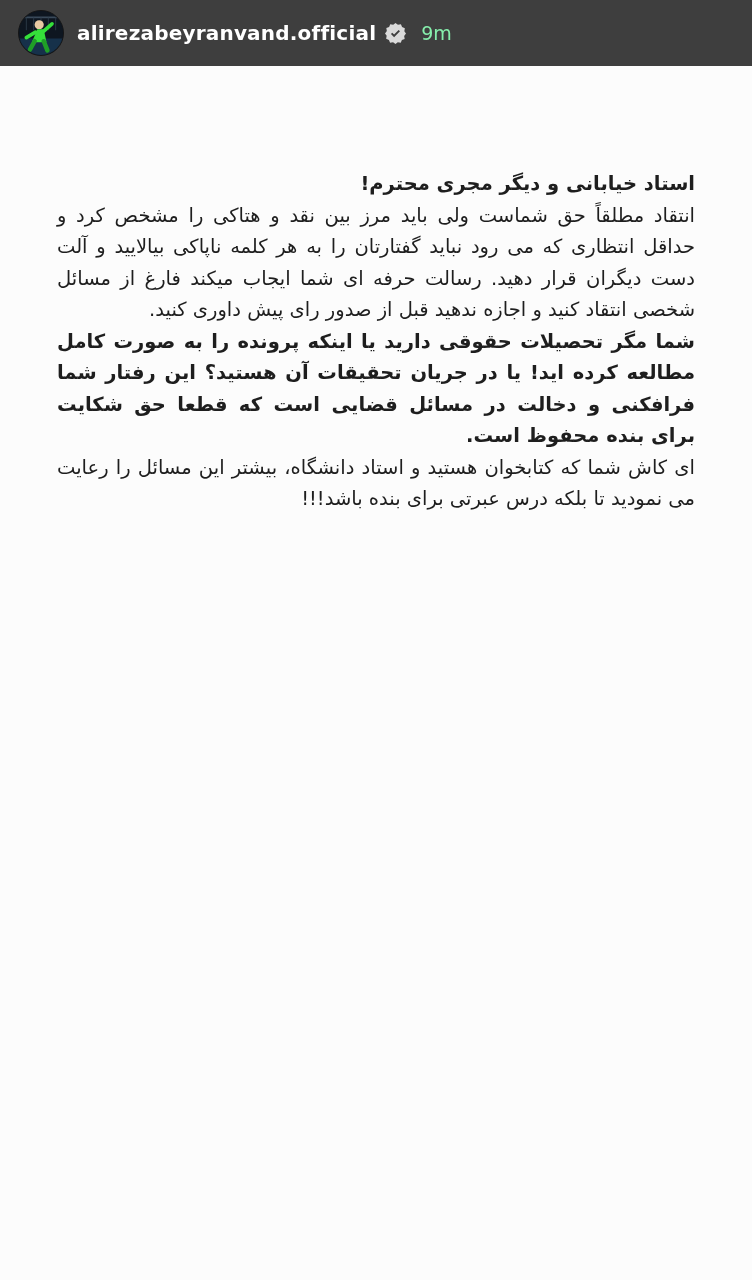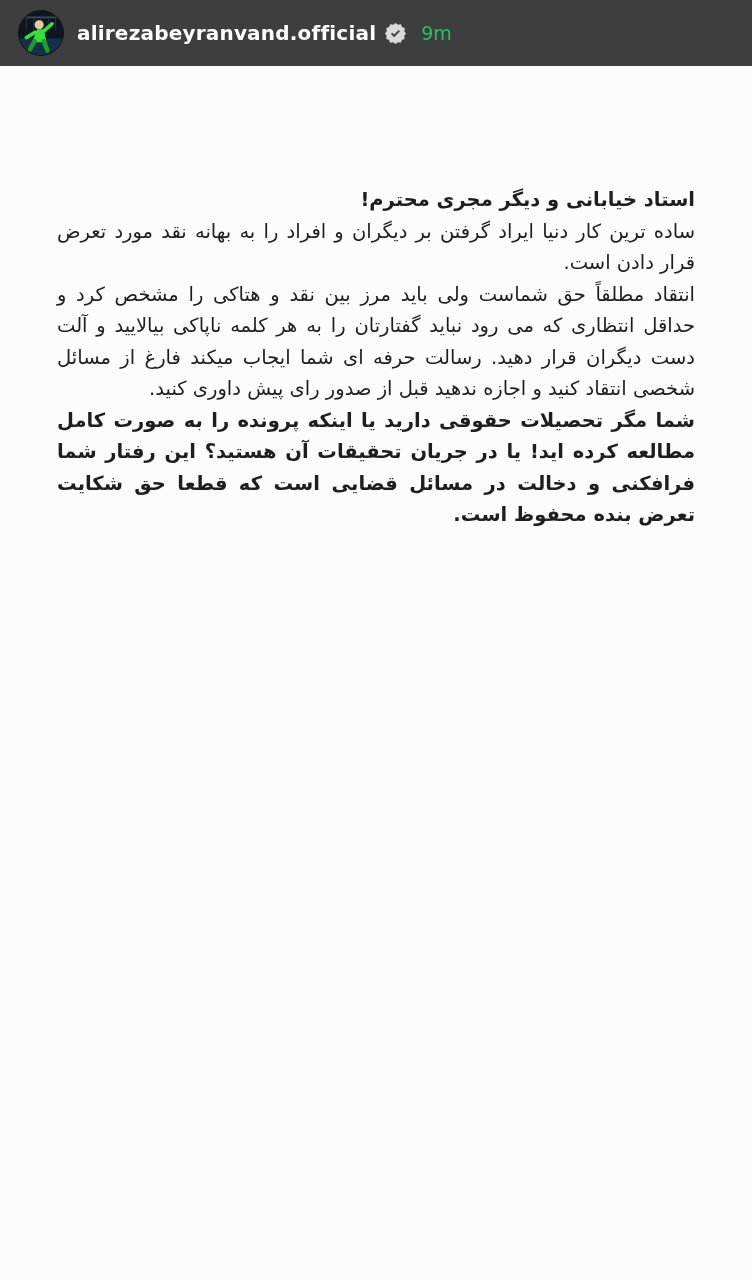--- a/index.html
+++ b/index.html
@@ -43,28 +43,28 @@
   .username {
     color: #ffffff;
     font-weight: 700;
     font-size: 20px;
     letter-spacing: 0.2px;
     white-space: nowrap;
     cursor: pointer;
   }
   .verified { display: inline-flex; align-items: center; flex: none; }
   .time {
-    color: #22c55e;
+    color: #86efac;
     font-size: 19px;
     margin-left: 6px;
     white-space: nowrap;
   }
   .content {
     position: absolute;
-    top: 184px;
+    top: 168px;
     left: 57px;
     right: 57px;
     direction: rtl;
     text-align: justify;
     color: #1e1e1e;
     font-size: 19.5px;
     line-height: 31.5px;
   }
   .para { margin: 0; font-weight: 400; }
   .para.bold { font-weight: 700; }
@@ -97,18 +97,18 @@
           <path d="M12 0l2.8 2.1 3.4-.6 1.3 3.2 3.2 1.3-.6 3.4L24 12l-2.1 2.8.6 3.4-3.2 1.3-1.3 3.2-3.4-.6L12 24l-2.8-2.1-3.4.6-1.3-3.2-3.2-1.3.6-3.4L0 12l2.1-2.8-.6-3.4 3.2-1.3 1.3-3.2 3.4.6z" fill="#dadada"></path>
           <path d="M10.4 16.2l-3.6-3.6 1.5-1.5 2.1 2.1 5.2-5.2 1.5 1.5z" fill="#3e3e3e"></path>
         </svg>
       </span>
       <span class="time">9m</span>
     </div>
   </div>
 
   <div class="content">
     <p class="para bold">استاد خیابانی و دیگر مجری محترم!</p>
-    <p class="para">ساده ترین کار دنیا ایراد گرفتن بر دیگران و افراد را به بهانه نقد مورد تعرض قرار دادن است.</p>
     <p class="para">انتقاد مطلقاً حق شماست ولی باید مرز بین نقد و هتاکی را مشخص کرد و حداقل انتظاری که می رود نباید گفتارتان را به هر کلمه ناپاکی بیالایید و آلت دست دیگران قرار دهید. رسالت حرفه ای شما ایجاب میکند فارغ از مسائل شخصی انتقاد کنید و اجازه ندهید قبل از صدور رای پیش داوری کنید.</p>
-    <p class="para bold">شما مگر تحصیلات حقوقی دارید یا اینکه پرونده را به صورت کامل مطالعه کرده اید! یا در جریان تحقیقات آن هستید؟ این رفتار شما فرافکنی و دخالت در مسائل قضایی است که قطعا حق شکایت تعرض بنده محفوظ است.</p>
+    <p class="para bold">شما مگر تحصیلات حقوقی دارید یا اینکه پرونده را به صورت کامل مطالعه کرده اید! یا در جریان تحقیقات آن هستید؟ این رفتار شما فرافکنی و دخالت در مسائل قضایی است که قطعا حق شکایت برای بنده محفوظ است.</p>
+    <p class="para">ای کاش شما که کتابخوان هستید و استاد دانشگاه، بیشتر این مسائل را رعایت می نمودید تا بلکه درس عبرتی برای بنده باشد!!!</p>
   </div>
 
 </div>
 
 </body></html>

